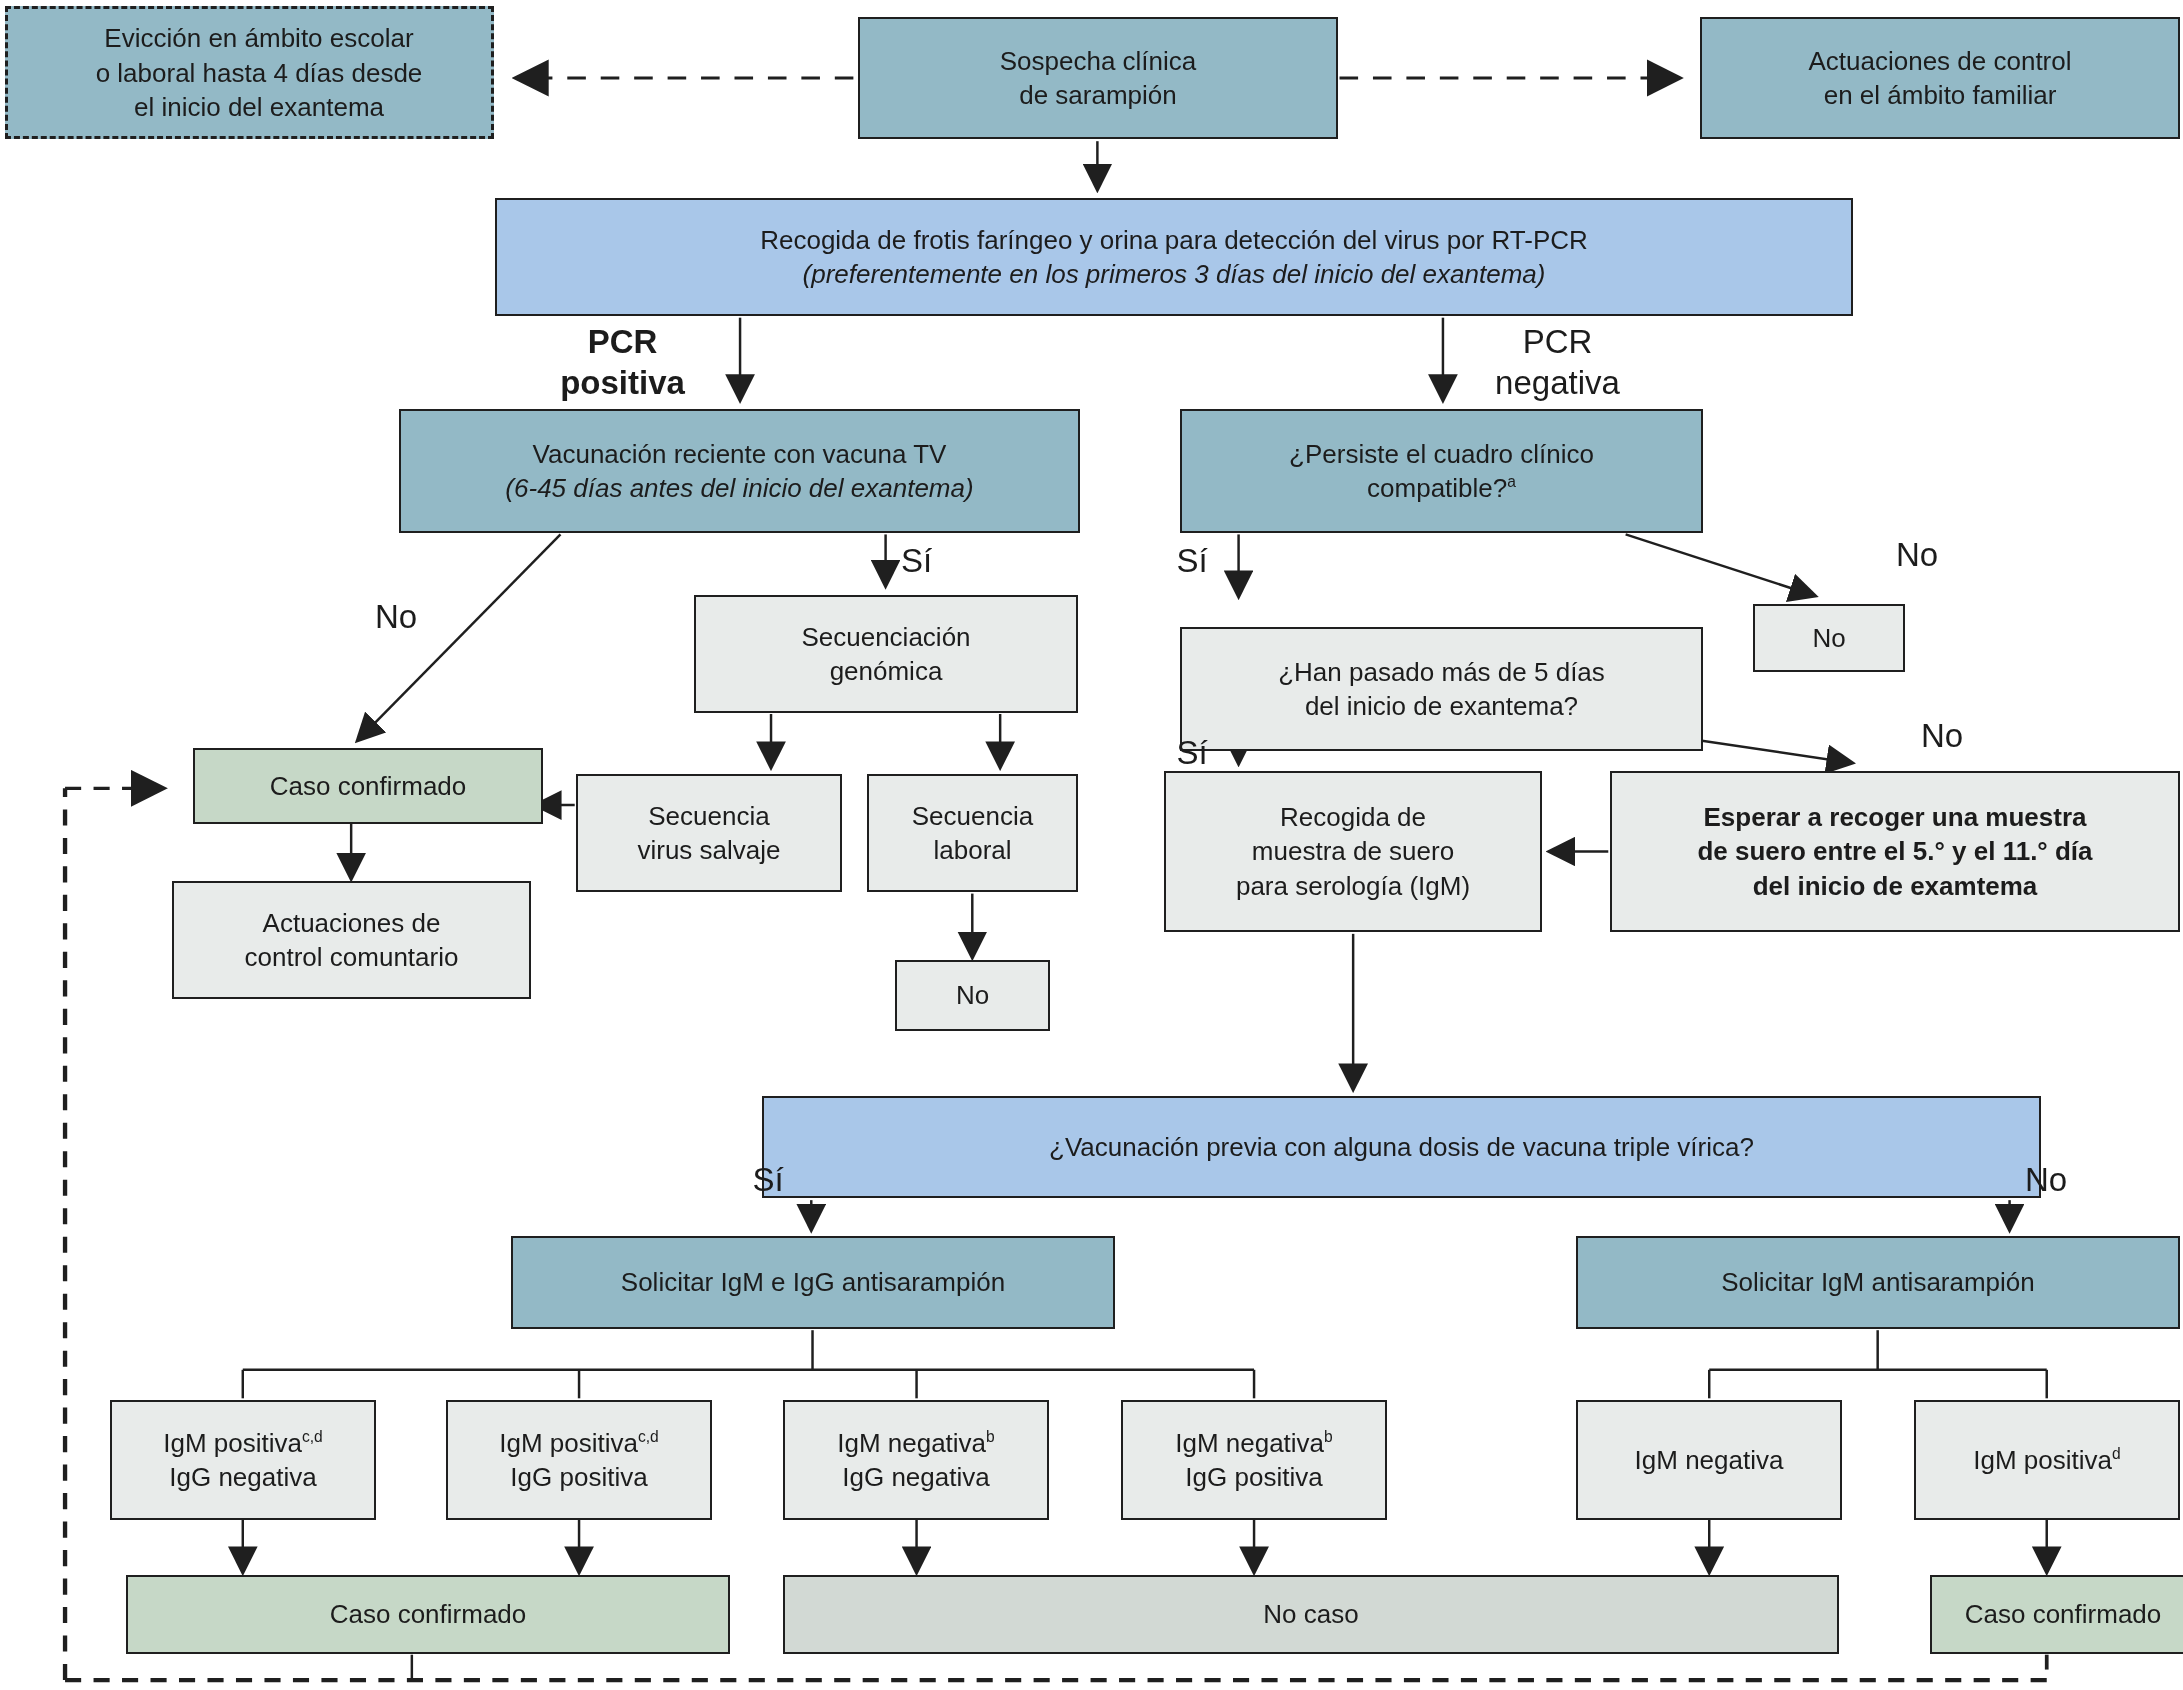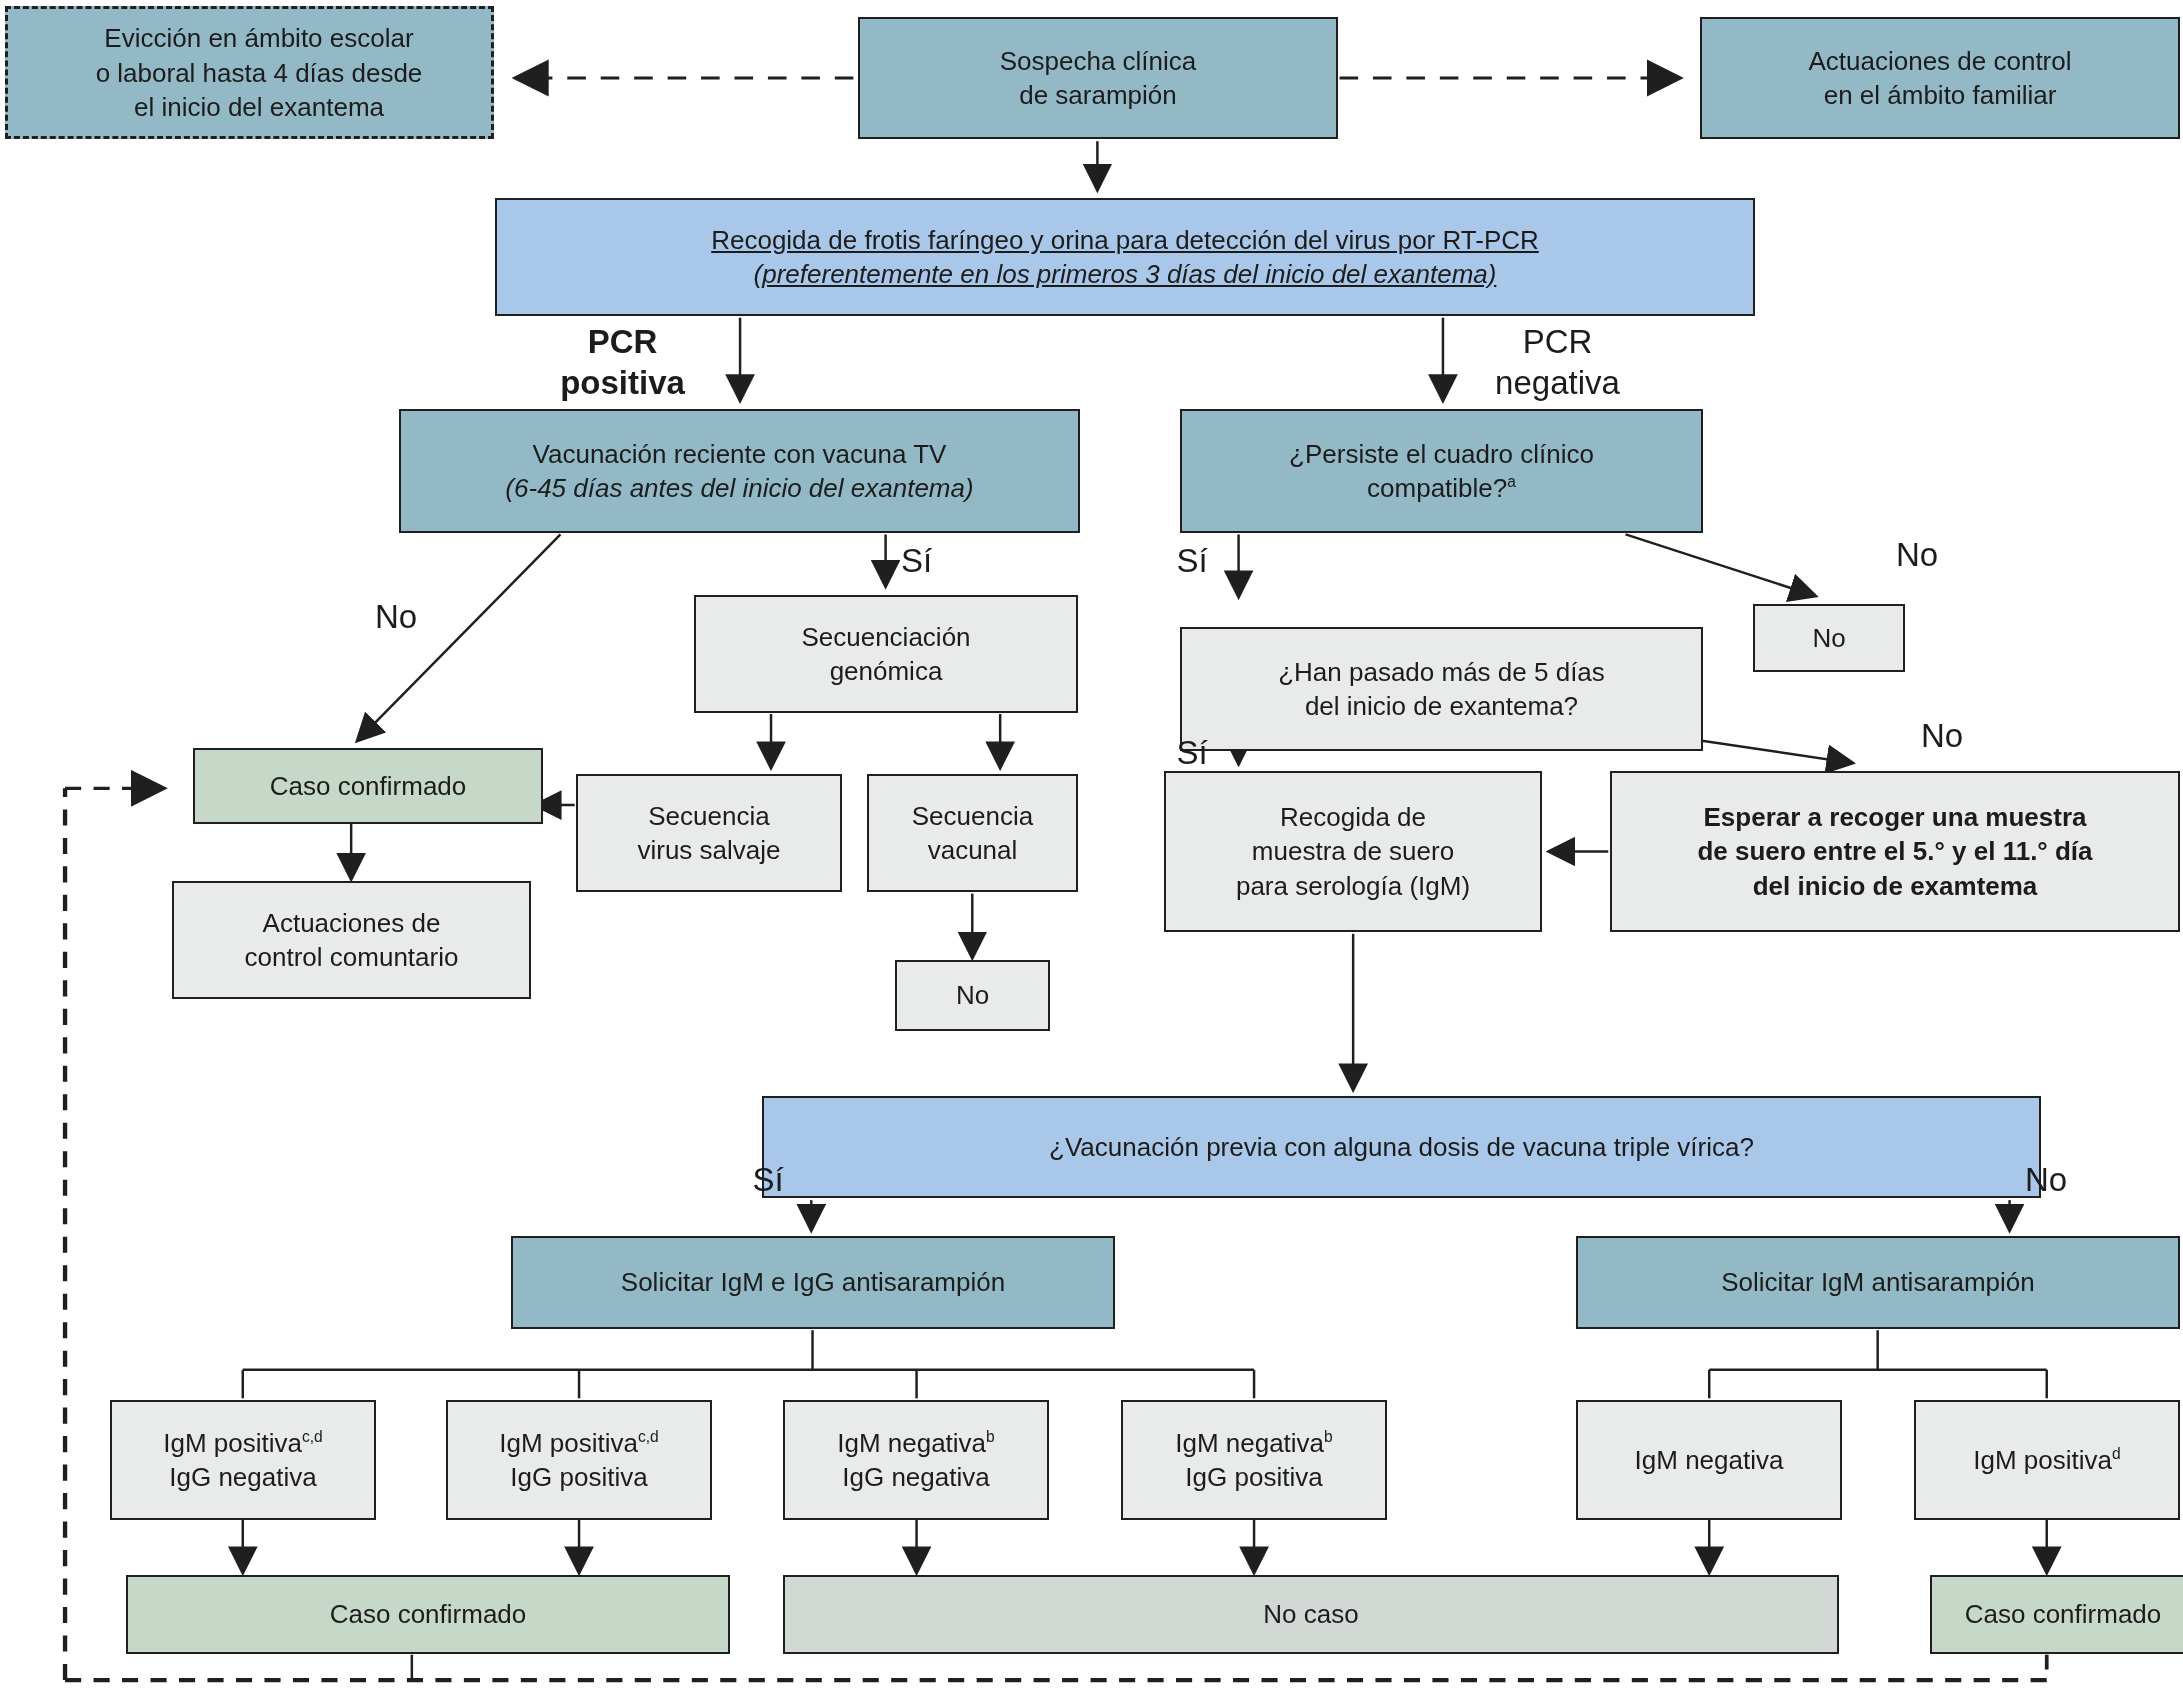--- a/index.html
+++ b/index.html
@@ -111,21 +111,21 @@
   </div>
   <div class="box teal" style="left:858px;top:17.3px;width:480px;height:122px;">
     <div>Sospecha clínica</div>
     <div>de sarampión</div>
   </div>
   <div class="box teal" style="left:1700px;top:17.3px;width:480px;height:122px;">
     <div>Actuaciones de control</div>
     <div>en el ámbito familiar</div>
   </div>
 
-  <div class="box blue" style="left:495px;top:198px;width:1260px;height:118px;text-decoration:underline;">
+  <div class="box blue" style="left:495px;top:198px;width:1358px;height:118px;">
     <div>Recogida de frotis faríngeo y orina para detección del virus por RT-PCR</div>
     <div class="it">(preferentemente en los primeros 3 días del inicio del exantema)</div>
   </div>
 
   <div class="lbl bold" style="left:539px;top:321px;width:167px;">
     <div>PCR</div>
     <div>positiva</div>
   </div>
   <div class="lbl" style="left:1471px;top:321px;width:173px;">
     <div>PCR</div>
@@ -163,21 +163,21 @@
 
   <div class="box green" style="left:177px;top:748px;width:350px;height:76px;">
     <div>Caso confirmado</div>
   </div>
   <div class="box gray" style="left:576px;top:774px;width:266px;height:118px;">
     <div>Secuencia</div>
     <div>virus salvaje</div>
   </div>
   <div class="box gray" style="left:867px;top:774px;width:211px;height:118px;">
     <div>Secuencia</div>
-    <div>vacunal</div>
+    <div>laboral</div>
   </div>
   <div class="box gray" style="left:895px;top:960px;width:155px;height:71px;">
     <div>No</div>
   </div>
   <div class="box gray" style="left:172px;top:881px;width:359px;height:118px;">
     <div>Actuaciones de</div>
     <div>control comuntario</div>
   </div>
 
   <div class="box gray" style="left:1164px;top:771px;width:378px;height:161px;">

